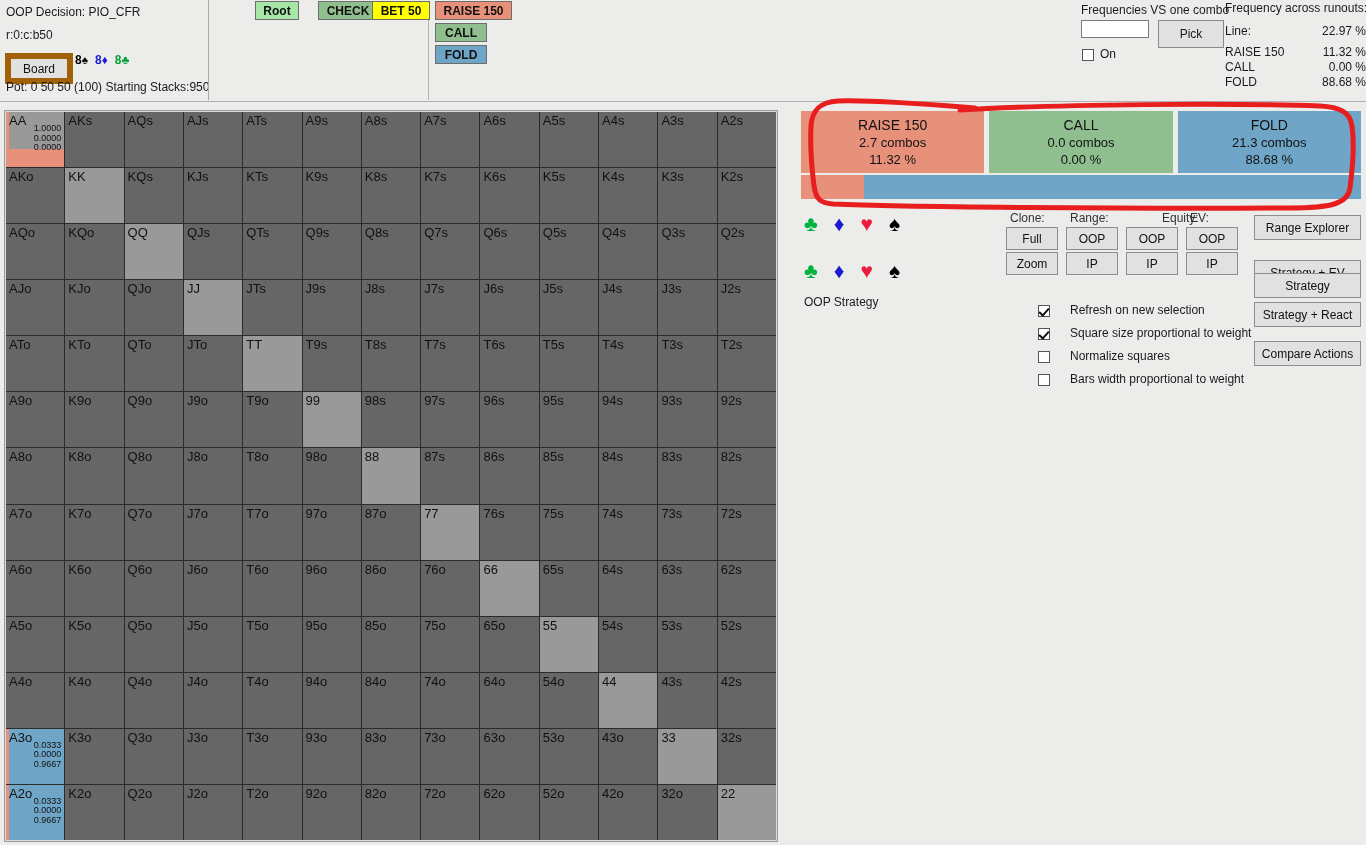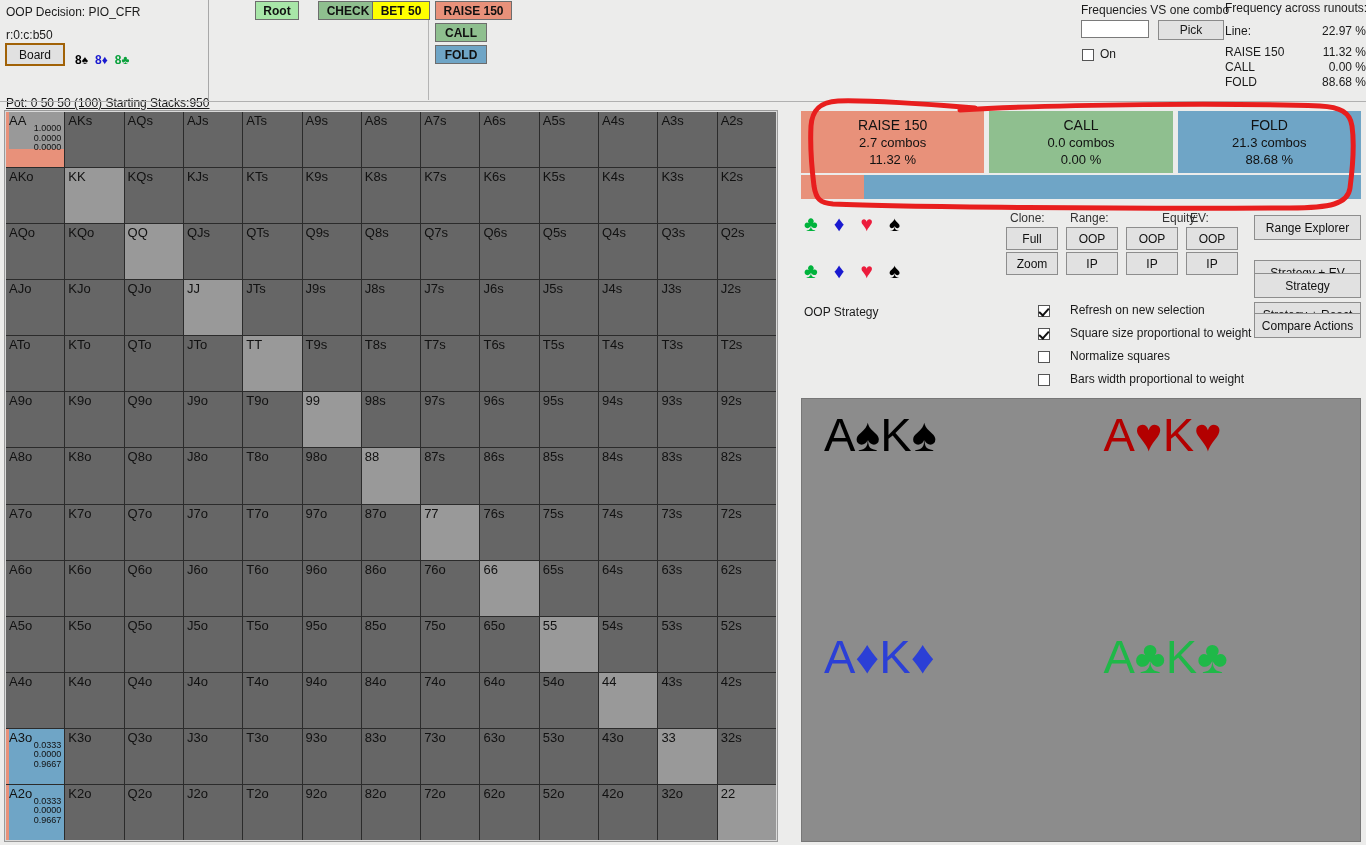--- a/index.html
+++ b/index.html
@@ -10,27 +10,27 @@
     font-size:12px;color:#1a1a1a;
     -webkit-font-smoothing:none;
   }
   .pane{position:absolute;box-sizing:border-box;}
 
   
   #top-left{left:0;top:0;width:208px;height:103px;background:#ececeb;}
   #top-left .line{position:absolute;left:6px;white-space:nowrap;font-size:12px;}
   #lbl-decision{top:5px;}
   #lbl-node{top:28px;}
-  #btn-board{position:absolute;left:5px;top:43px;width:56px;height:19px;
-     background:#e1e1e1;border:2px solid #a16207;font-size:12px;
+  #btn-board{position:absolute;left:5px;top:53px;width:56px;height:19px;
+     background:#e1e1e1;border:6px solid #a16207;font-size:12px;
      display:flex;align-items:center;justify-content:center;color:#111;}
   #board-cards{position:absolute;left:75px;top:53px;font-size:12px;font-weight:bold;white-space:nowrap;}
   #board-cards span{margin-right:7px;}
   .cd-s{color:#000;}.cd-d{color:#1a1ad0;}.cd-c{color:#0aa13c;}
-  #lbl-pot{top:96px;text-decoration:underline;}
+  #lbl-pot{top:80px;}
 
   
   #vdiv{position:absolute;left:208px;top:0;width:1px;height:100px;background:#a8a8a8;}
 
   
   #tree{left:212px;top:0;width:860px;height:100px;}
   #tree .tbtn{position:absolute;height:19px;border:1px solid #6d6d6d;
      display:flex;align-items:center;justify-content:center;
      font-size:12px;font-weight:bold;color:#111;box-sizing:border-box;margin-left:37px;}
   .t-root{background:#a8e6a8;}
@@ -39,21 +39,21 @@
   .t-raise{background:#e8917a;}
   .t-call{background:#8fbf8f;}
   .t-fold{background:#6fa5c6;}
   #tree-box{position:absolute;left:216px;top:18px;width:840px;height:82px;border-left:1px solid #b4b4b4;}
 
   
   #freq{left:1078px;top:0;width:288px;height:100px;}
   #freq .t{position:absolute;white-space:nowrap;font-size:12px;}
   #freq-title{left:3px;top:3px;}
   #freq-input{position:absolute;left:3px;top:20px;width:68px;height:18px;background:#fff;border:1px solid #7a7a7a;box-sizing:border-box;}
-  #freq-pick{position:absolute;left:80px;top:20px;width:66px;height:20px;background:#e1e1e1;border:1px solid #8a8a8a;
+  #freq-pick{position:absolute;left:80px;top:20px;width:66px;height:28px;background:#e1e1e1;border:1px solid #8a8a8a;
      display:flex;align-items:center;justify-content:center;font-size:12px;box-sizing:border-box;}
   #freq-on-box{position:absolute;left:4px;top:49px;width:12px;height:12px;background:#fff;border:1px solid #555;box-sizing:border-box;}
   #freq-on-lbl{left:22px;top:47px;}
   #runout-title{left:147px;top:1px;}
   #ro-line-l{left:147px;top:24px;}
   #ro-line-v{left:212px;top:24px;width:76px;text-align:right;}
   .ro-row{position:absolute;font-size:12px;white-space:nowrap;}
   .ro-name{left:147px;}
   .ro-val{left:200px;width:88px;text-align:right;}
 
@@ -82,21 +82,21 @@
   .act{flex:1;display:flex;flex-direction:column;align-items:center;justify-content:center;
      font-size:13px;line-height:17px;color:#111;}
   .act .a-name{font-size:14px;}
   #strat-bar{position:absolute;left:3px;top:70px;width:560px;height:24px;display:flex;overflow:hidden;}
 
   
   #suit-row1{position:absolute;left:6px;top:108px;}
   #suit-row2{position:absolute;left:6px;top:155px;}
   .suitrow{display:flex;gap:16px;font-size:21px;line-height:21px;}
   .su-c{color:#00b33c;}.su-d{color:#1a1ad0;}.su-h{color:#ec1c3c;}.su-s{color:#000;}
-  #oop-strategy{position:absolute;left:6px;top:200px;font-size:12px;}
+  #oop-strategy{position:absolute;left:6px;top:190px;font-size:12px;}
 
   
   .colLbl{position:absolute;top:106px;font-size:12px;color:#333;}
   
   .sbtn{position:absolute;width:52px;height:23px;background:#e1e1e1;border:1px solid #8d8d8d;
      display:flex;align-items:center;justify-content:center;font-size:12px;box-sizing:border-box;color:#111;}
   
   .cbrow{position:absolute;font-size:12px;white-space:nowrap;}
   .cbbox{position:absolute;width:12px;height:12px;background:#fff;border:1px solid #555;box-sizing:border-box;}
   .cbbox.on::after{content:"";position:absolute;left:2px;top:0px;width:4px;height:8px;
@@ -766,37 +766,23 @@
       <div class="cbrow" style="left: 240px; top: 269px;">
         <div class="cbbox"></div>
         <div class="cblbl">Bars width proportional to weight</div>
       </div>
     </div>
   <div id="right-buttons">
       <div class="rbtn" style="top: 110px;">Range Explorer</div>
       <div class="rbtn" style="top: 139px; margin-top: 16px;">Strategy + EV</div>
       <div class="rbtn" style="top: 168px;">Strategy</div>
       <div class="rbtn" style="top: 197px;">Strategy + React</div>
-      <div class="rbtn" style="top: 208px;">Compare Actions</div>
-    </div>
-
-  <div id="combo-wrap">
-      <div class="quad">
-        <div class="combotxt q-s">A♠K♠</div>
-      </div>
-      <div class="quad">
-        <div class="combotxt q-h">A♥K♥</div>
-      </div>
-      <div class="quad">
-        <div class="combotxt q-d">A♦K♦</div>
-      </div>
-      <div class="quad">
-        <div class="combotxt q-c">A♣K♣</div>
-      </div>
-    </div>
+      <div class="rbtn" style="top: 236px;">Compare Actions</div>
+    </div>
+
 </div>
 
 <svg id="annot" viewBox="0 0 1366 845">
   <path d="M 975 108 C 930 104 865 100 838 101 C 818 102 812 112 811 126
            C 810 145 812 170 814 186 C 816 199 820 203 833 204
            C 900 207 1130 209 1290 208 C 1330 208 1348 204 1350 188
            C 1353 165 1354 140 1352 126 C 1350 112 1340 107 1320 106
            C 1230 103 1060 104 960 110" fill="none" stroke="#e81e1e" stroke-width="5" stroke-linecap="round" stroke-linejoin="round"></path>
 </svg>
 

